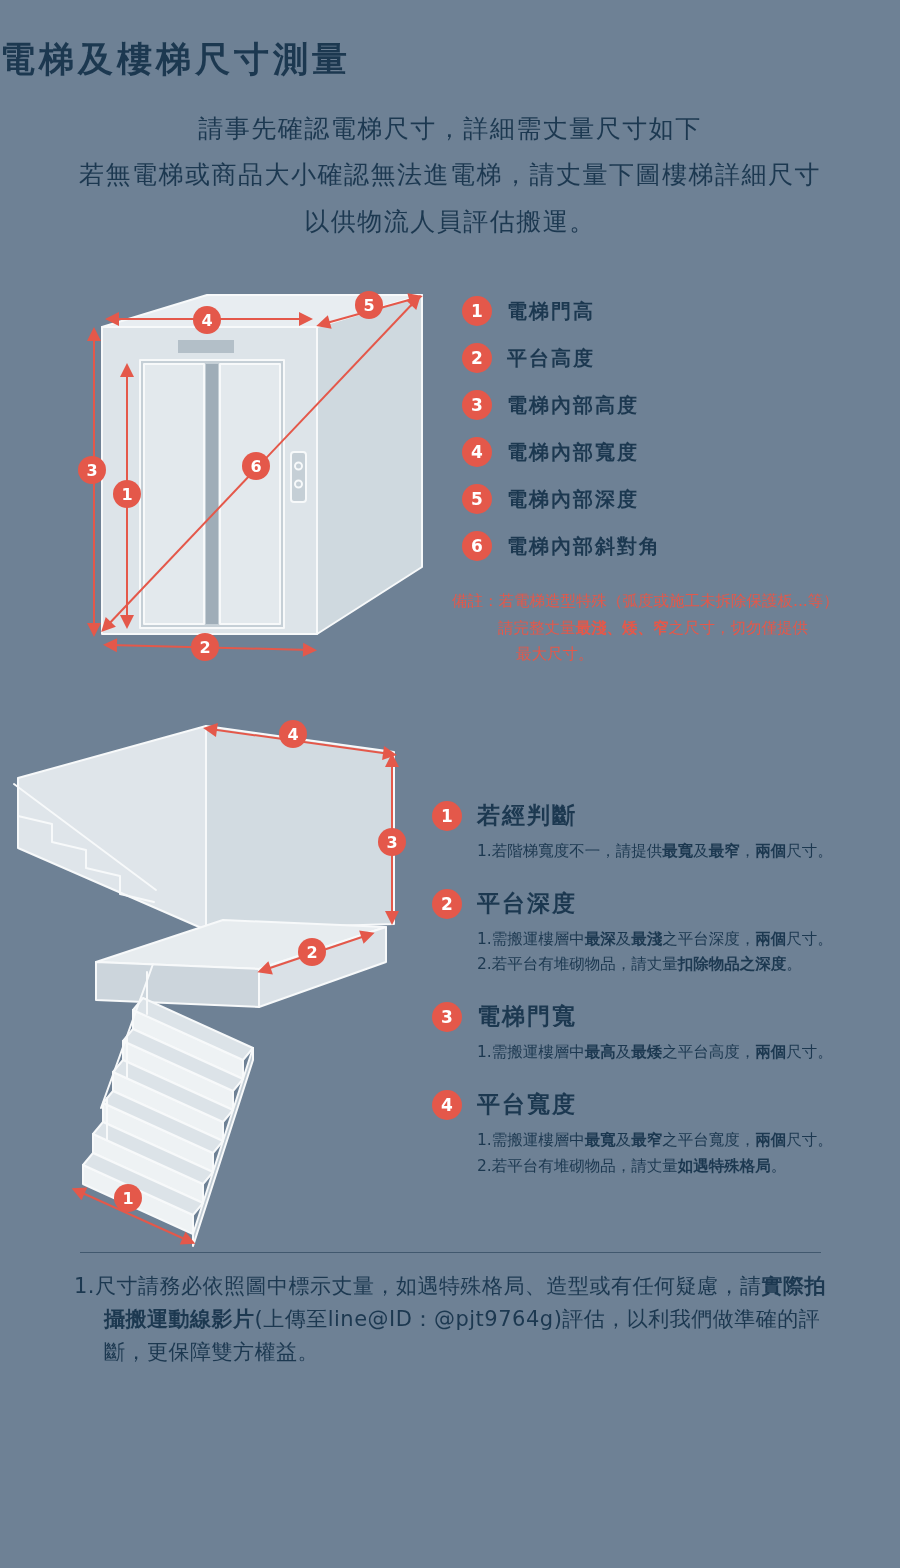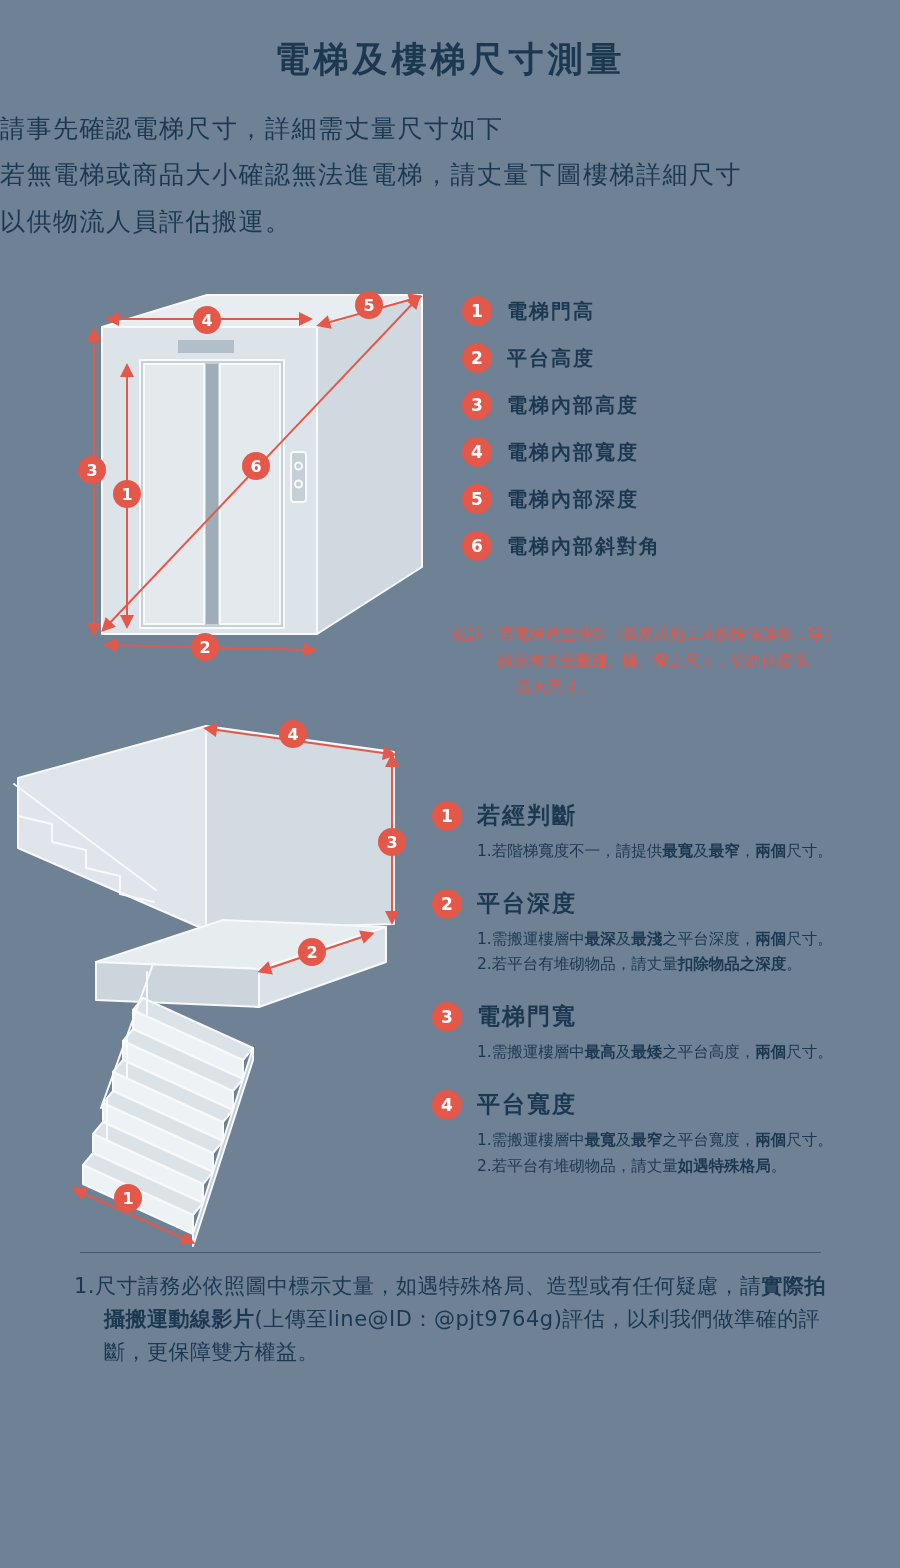--- a/index.html
+++ b/index.html
@@ -1,29 +1,29 @@
 <!DOCTYPE html>
 <html style="--bg: #6e8195; --text: #1c3850; --accent: #e4584a;"><head>
 <meta charset="utf-8">
 <style>
   *{margin:0;padding:0;box-sizing:border-box}
   html,body{width:900px;background:#6e8195}
   body{font-family:"DejaVu Sans","Liberation Sans",sans-serif;}
   .page{position:relative;width:900px;height:1568px;background:var(--bg);color:var(--text);overflow:hidden}
-  .title{position:absolute;top:36px;left:0;width:100%;text-align:center;font-size:35px;font-weight:700;letter-spacing:4px}
-  .intro{position:absolute;top:106px;left:0;width:100%;text-align:left;font-size:25px;line-height:1.85;letter-spacing:1.5px;font-weight:500}
+  .title{position:absolute;top:36px;left:0;width:100%;font-size:35px;font-weight:700;letter-spacing:4px}
+  .intro{position:absolute;top:106px;left:0;width:100%;text-align:center;font-size:25px;line-height:1.85;letter-spacing:1.5px;font-weight:500}
   .fig{position:absolute}
   .fig-elevator{left:72px;top:284px;width:385px;height:400px}
   .fig-stairs{left:6px;top:712px;width:430px;height:535px}
   .marker{position:absolute;width:28px;height:28px;border-radius:50%;background:var(--accent);color:#fff;font-size:16px;font-weight:700;display:flex;align-items:center;justify-content:center}
   .legend-ele{position:absolute;left:462px;top:296px;width:430px}
   .lrow{display:flex;align-items:center;gap:15px;margin-bottom:17px}
   .badge{flex:0 0 30px;width:30px;height:30px;border-radius:50%;background:var(--accent);color:#fff;font-size:17px;font-weight:700;display:flex;align-items:center;justify-content:center}
   .llabel{font-size:20px;font-weight:700;letter-spacing:2px}
-  .note{position:absolute;left:452px;top:621px;width:448px;color:var(--accent);font-size:15.5px;line-height:1.72;font-weight:500}
+  .note{position:absolute;left:452px;top:588px;width:448px;color:var(--accent);font-size:15.5px;line-height:1.72;font-weight:500}
   .note .l2{padding-left:46px}
   .note .l3{padding-left:64px}
   .legend-st{position:absolute;left:432px;top:800px;width:466px}
   .sitem{margin-bottom:24px}
   .stitle{font-size:23px;font-weight:700;letter-spacing:2px}
   .subs{margin:8px 0 0 45px;font-size:15.5px;line-height:1.62}
   .divider{position:absolute;top:1252px;left:80px;width:741px;height:1px;background:#41586e}
   .footer{position:absolute;left:74px;top:1270px;width:760px;font-size:21px;line-height:1.56}
   .footer p{margin-bottom:15px;padding-left:30px;text-indent:-30px;letter-spacing:0.5px}
   .b{font-weight:700}

